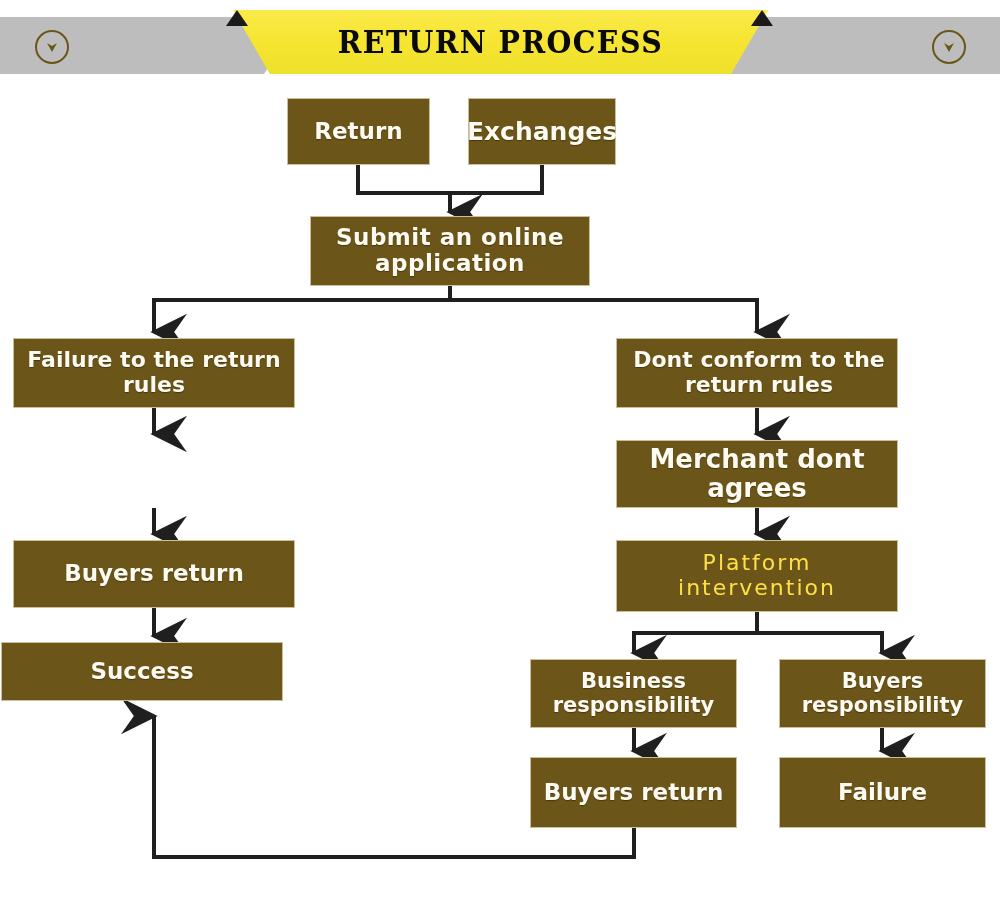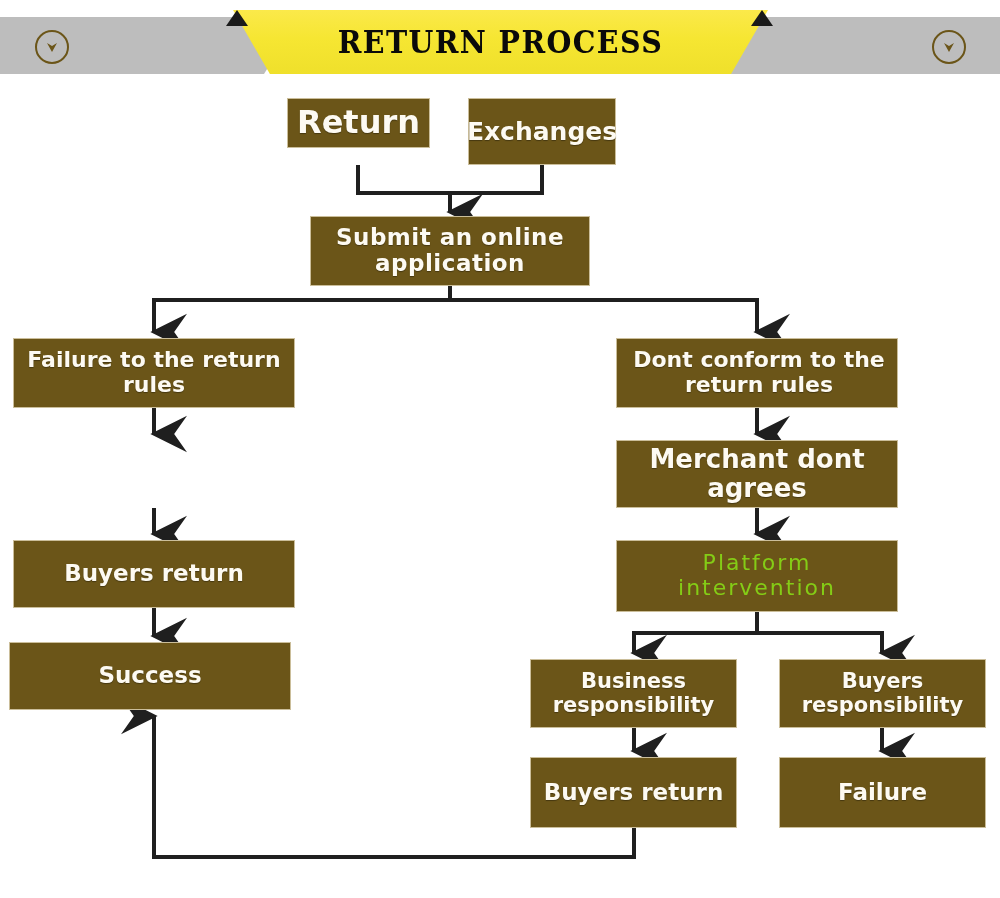--- a/index.html
+++ b/index.html
@@ -76,21 +76,21 @@
     display:flex;align-items:center;justify-content:center;
     text-align:center;
     color:#fdfaf2;
     font-weight:700;
     line-height:1.12;
     box-sizing:border-box;
     padding:2px 6px;
     text-shadow:0 1px 1px rgba(0,0,0,.35);
   }
   .node.dim{
-    color:#84cc16;
+    color:#fde047;
     font-weight:400;
     letter-spacing:2px;
     text-shadow:none;
   }
 </style>
 </head>
 <body>
 
 <div id="header">
   <div class="gray-band left"></div>
@@ -138,26 +138,26 @@
       <path d="M757 524 L757 545 L634 545 L634 565" marker-end="url(#arw)"></path>
       <path d="M757 545 L882 545 L882 565" marker-end="url(#arw)"></path>
 
       <path d="M634 640 L634 663" marker-end="url(#arw)"></path>
       <path d="M882 640 L882 663" marker-end="url(#arw)"></path>
 
       <path d="M634 740 L634 769 L154 769 L154 628" marker-end="url(#arw)"></path>
     </g>
   </svg>
 
-  <div class="node" style="left:287px;top:10px;width:143px;height:50px;font-size:32px;">Return</div>
+  <div class="node" style="left:287px;top:10px;width:143px;height:67px;font-size:23px;">Return</div>
   <div class="node" style="left:468px;top:10px;width:148px;height:67px;font-size:25px;">Exchanges</div>
   <div class="node" style="left:310px;top:128px;width:280px;height:70px;font-size:23px;letter-spacing:.5px;">Submit an online application</div>
   <div class="node" style="left:13px;top:250px;width:282px;height:70px;font-size:22px;">Failure to the return rules</div>
   <div class="node" style="left:616px;top:250px;width:282px;height:70px;font-size:22px;padding-left:10px;">Dont conform to the return rules</div>
   <div class="node" style="left:616px;top:352px;width:282px;height:68px;font-size:26px;">Merchant dont agrees</div>
   <div class="node" style="left:13px;top:452px;width:282px;height:68px;font-size:23px;">Buyers return</div>
   <div class="node dim" style="left:616px;top:452px;width:282px;height:72px;font-size:22px;">Platform intervention</div>
-  <div class="node" style="left:9px;top:554px;width:282px;height:68px;font-size:23px;text-align:right;">Success</div>
+  <div class="node" style="left:1px;top:554px;width:282px;height:59px;font-size:23px;text-align:right;">Success</div>
   <div class="node" style="left:530px;top:571px;width:207px;height:69px;font-size:21px;">Business responsibility</div>
   <div class="node" style="left:779px;top:571px;width:207px;height:69px;font-size:21px;text-align:center;">Buyers responsibility</div>
   <div class="node" style="left:530px;top:669px;width:207px;height:71px;font-size:23px;">Buyers return</div>
   <div class="node" style="left:779px;top:669px;width:207px;height:71px;font-size:23px;">Failure</div>
 </div>
 
 </body></html>

